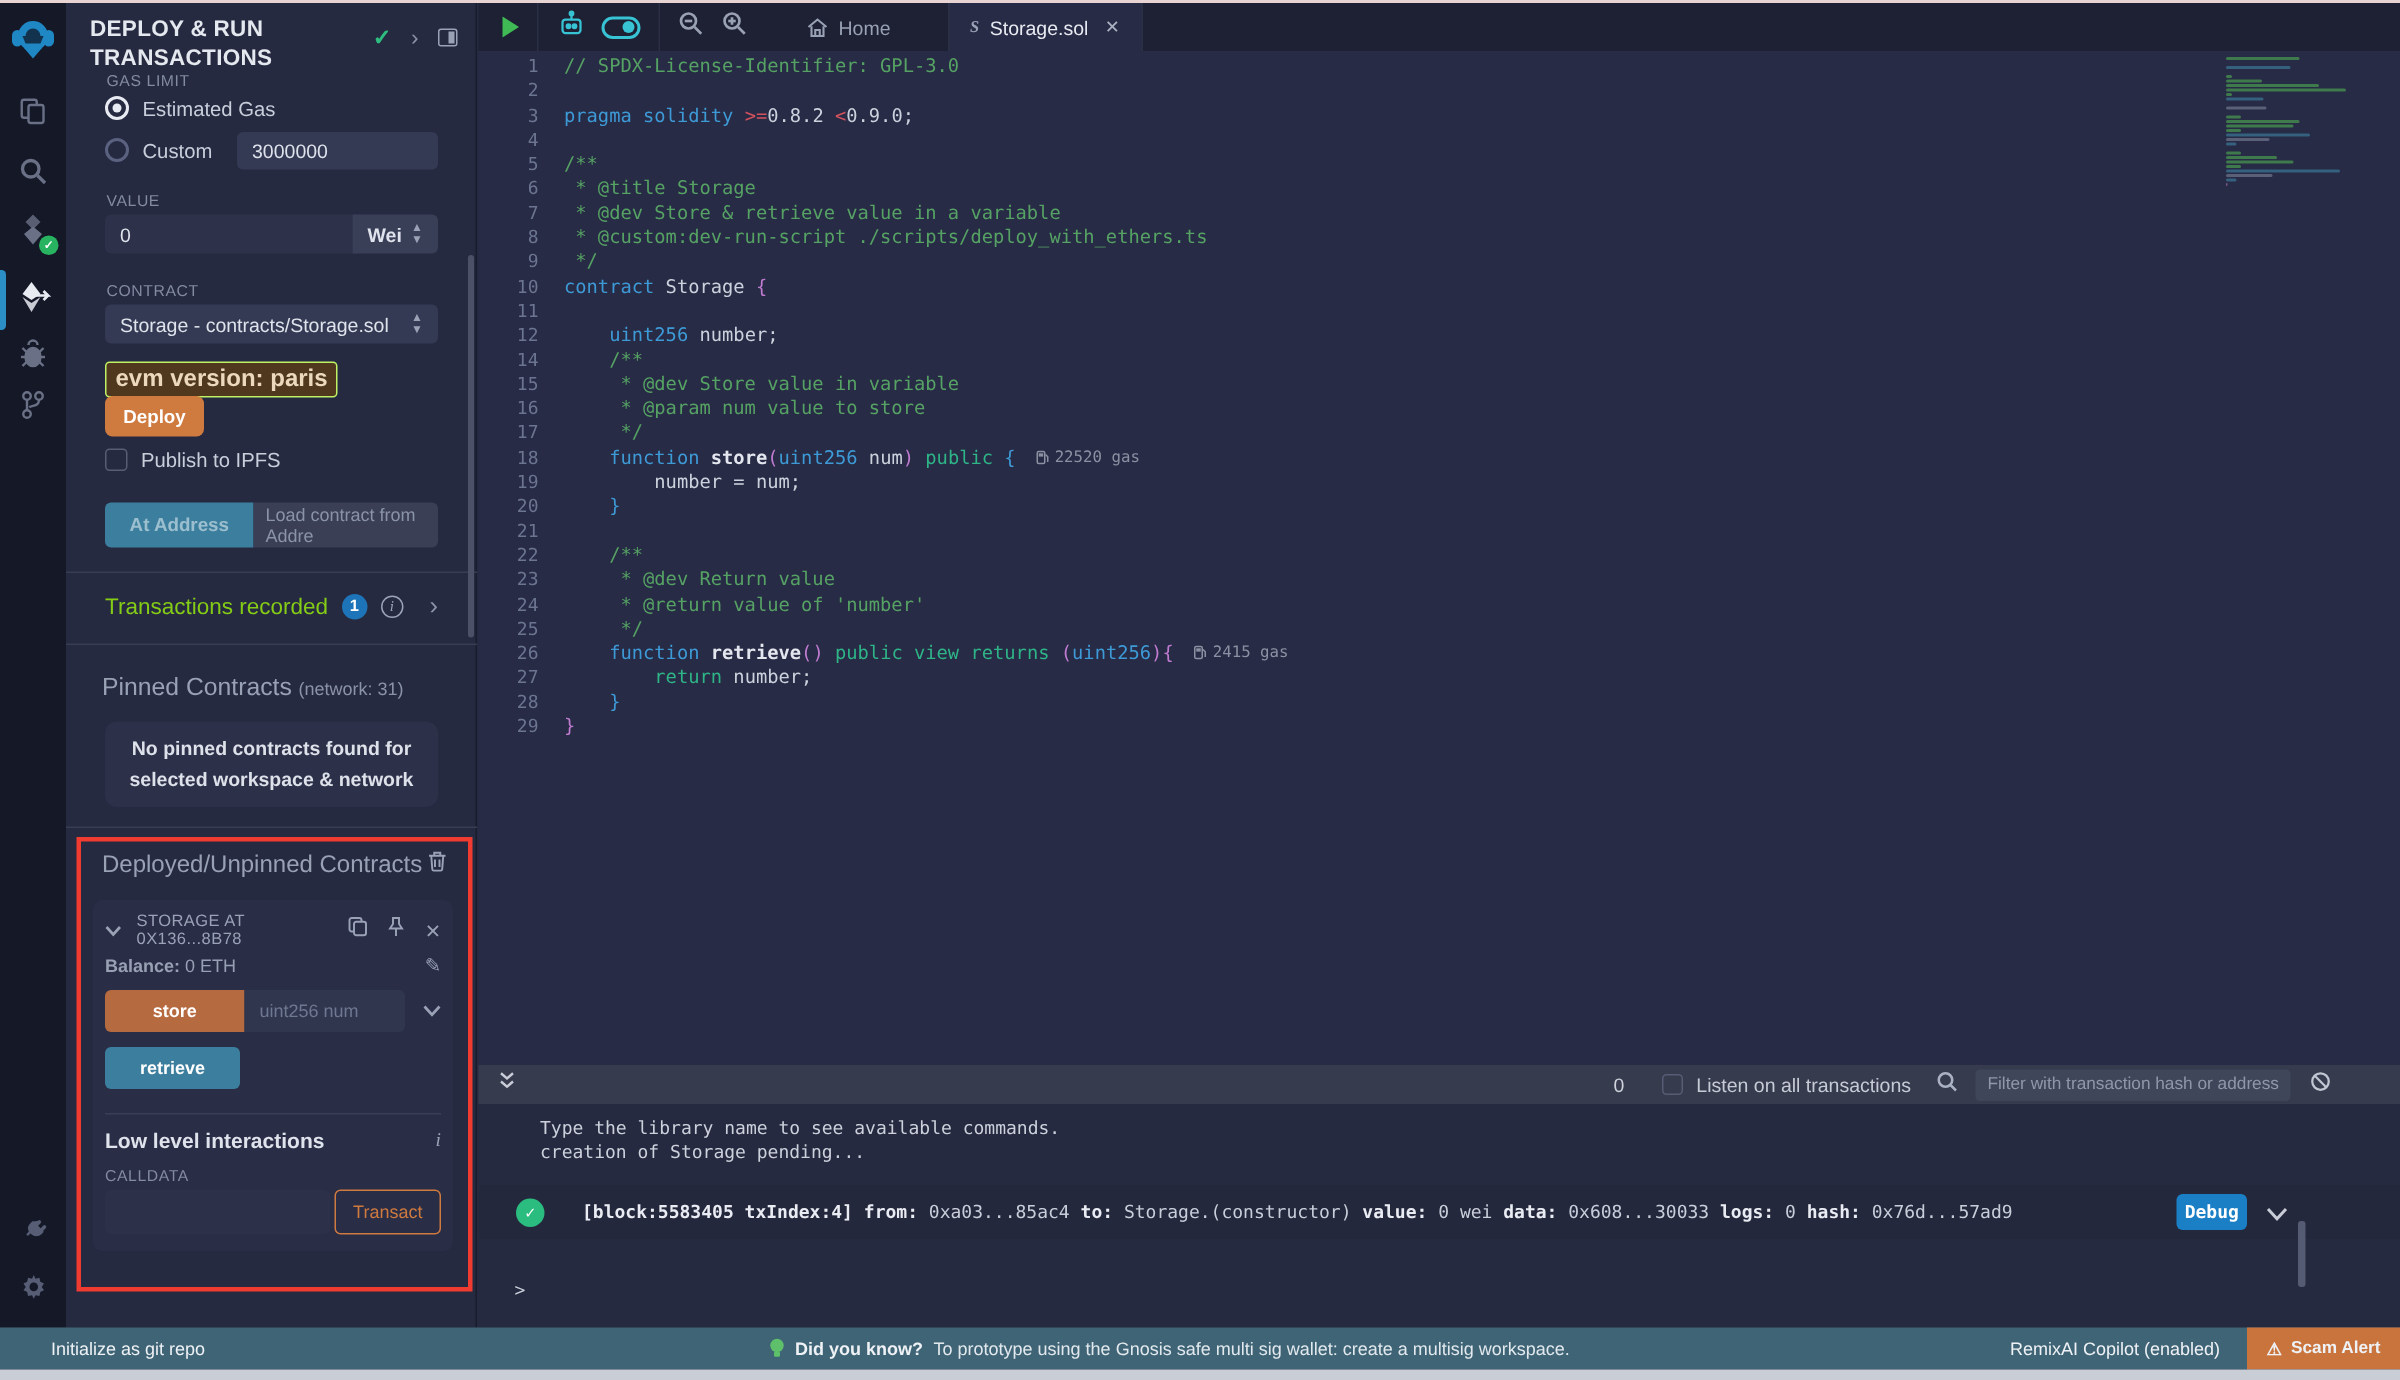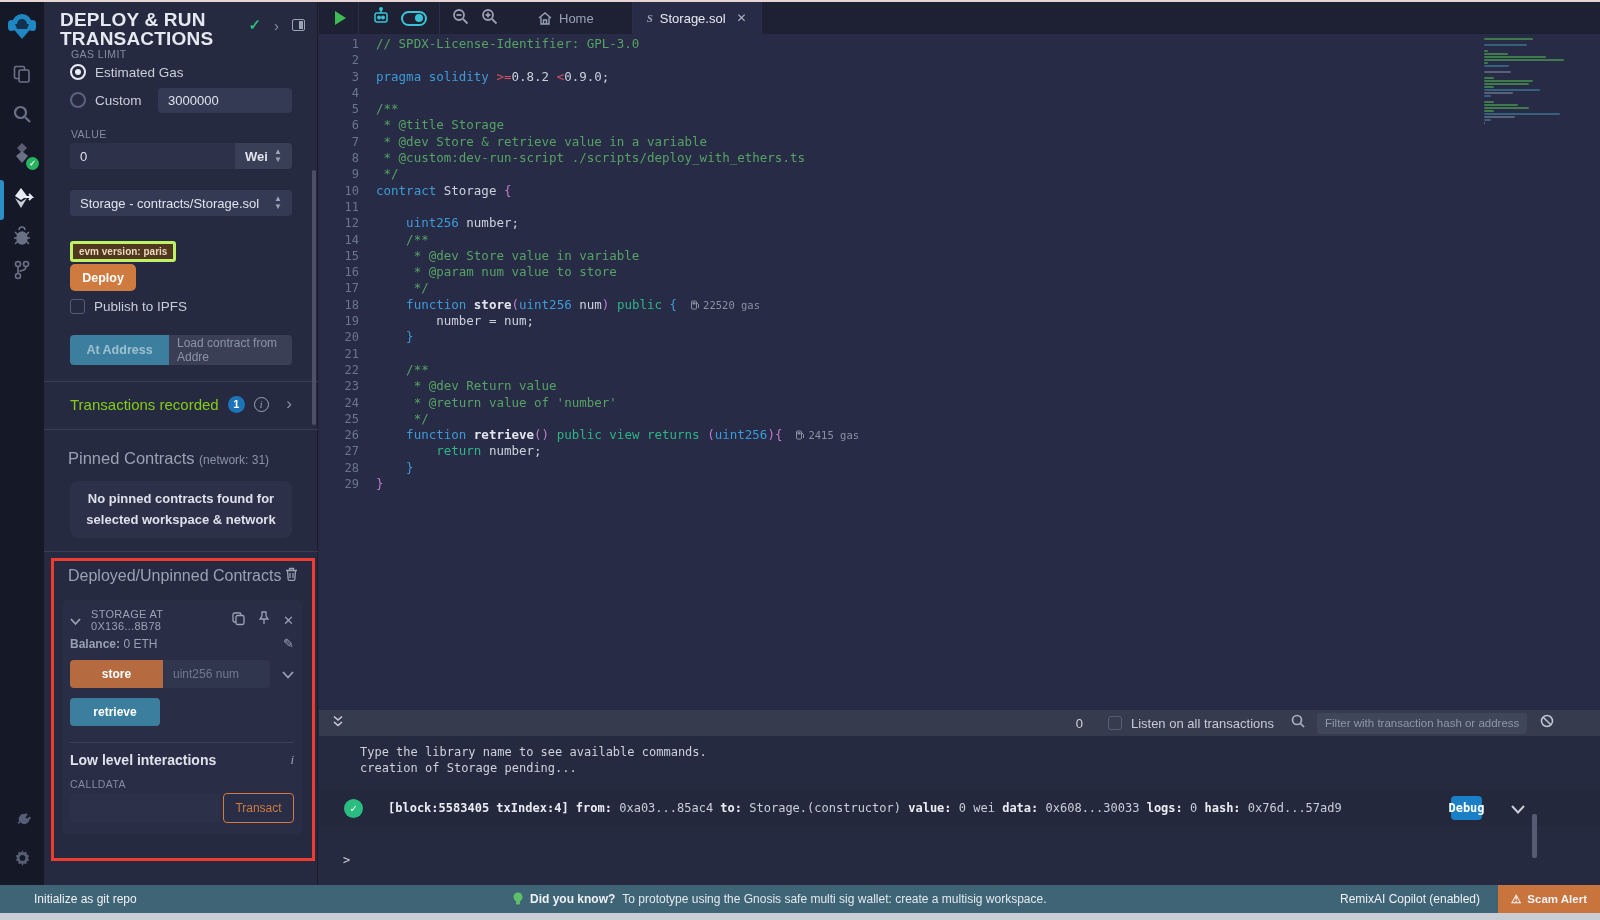--- a/index.html
+++ b/index.html
@@ -12,34 +12,34 @@
   .iconbar { position:absolute; left:0; top:2px; width:44px; height:883px; background:#151827; z-index:4; }
   .iconbar .logo { position:absolute; left:6px; top:8px; width:32px; height:32px; }
   .ib-icon { position:absolute; left:10px; width:24px; height:24px; color:#6a7186; display:flex; align-items:center; justify-content:center; }
   .ib-icon svg { display:block; }
   .active-strip { position:absolute; left:0; top:178px; width:4px; height:40px; background:#2b8fc6; border-radius:0 3px 3px 0; }
   .badge-check { position:absolute; right:-5px; bottom:-4px; width:13px; height:13px; border-radius:50%; background:#27b35f; color:#fff; font-size:8px; line-height:13px; text-align:center; font-weight:bold; }
 
   
   .sidepanel { position:absolute; left:44px; top:2px; width:274px; height:883px; background:#262a40; z-index:3; border-right:1px solid #191c2c; }
   .sp-abs { position:absolute; }
-  .sp-header { left:16px; top:8px; width:150px; font-size:19px; font-weight:bold; color:#e4e8ef; line-height:19px; letter-spacing:.2px; }
+  .sp-header { left:16px; top:8px; width:150px; font-size:15px; font-weight:bold; color:#e4e8ef; line-height:19px; letter-spacing:.2px; }
   .sp-hicons { right:12px; top:14px; display:flex; gap:13px; align-items:center; }
   .check-green { color:#2ebd7f; font-size:15px; font-weight:bold; }
   .chev { color:#8b93a8; font-size:15px; }
   .pinpanel { width:13px; height:12px; border:1.5px solid #9aa2b6; border-radius:2px; position:relative; }
   .pinpanel::after { content:""; position:absolute; right:1px; top:1px; bottom:1px; width:4px; background:#9aa2b6; }
   .lbl { font-size:10.5px; color:#828ba1; letter-spacing:.4px; }
   .radio { width:16px; height:16px; border-radius:50%; border:2px solid #5a6280; display:inline-block; position:relative; }
   .radio.sel { border-color:#e8ebf2; }
   .radio.sel::after { content:""; position:absolute; left:3px; top:3px; width:6px; height:6px; border-radius:50%; background:#e8ebf2; }
   .radlab { font-size:13.5px; color:#c9cedb; }
   .inp { background:#353a54; border-radius:4px; color:#dfe3ec; font-size:13px; display:flex; align-items:center; padding:0 10px; }
   .seltick { margin-left:auto; color:#9aa2b6; font-size:8px; line-height:8px; text-align:center; }
-  .evmbadge { display:inline-block; background:#50381f; border:3px solid #bef264; border-radius:3px; color:#ecd9bd; font-size:10px; font-weight:bold; padding:2px 6px; }
+  .evmbadge { display:inline-block; background:#50381f; border:1px solid #bef264; border-radius:3px; color:#ecd9bd; font-size:16px; font-weight:bold; padding:2px 6px; }
   .btn-orange { background:#cf7a3f; border-radius:5px; color:#fff; font-weight:bold; font-size:12.5px; display:flex; align-items:center; justify-content:center; }
   .checkbox { width:15px; height:15px; border:1.5px solid #565d74; border-radius:3px; background:transparent; display:inline-block; }
   .divider { position:absolute; left:0; width:274px; border-top:1px solid #383d52; }
   .secttitle { font-size:16px; color:#99a1b5; }
   .badge-num { width:17px; height:17px; border-radius:50%; background:#1d74b8; color:#fff; font-size:11px; line-height:17px; text-align:center; font-weight:bold; }
   .info-circ { width:15px; height:15px; border:1.2px solid #9aa3b8; border-radius:50%; color:#9aa3b8; font-size:10px; line-height:14px; text-align:center; font-style:italic; font-family:"Liberation Serif",serif; }
   .emptybox { background:#2c3049; border-radius:8px; color:#dde1ea; font-size:13px; font-weight:bold; text-align:center; line-height:1.55; display:flex; flex-direction:column; justify-content:center; }
   .card { background:#292d46; border-radius:6px; }
   .cicon { color:#9aa2b6; }
   .redbox { position:absolute; left:7px; top:556px; width:264px; height:303px; border:3px solid #f03b30; z-index:6; pointer-events:none; }
@@ -68,21 +68,21 @@
   .mmb { height:2px; border-radius:1px; }
 
   .termhead { position:absolute; left:0; top:708px; width:100%; height:26px; background:#363b4e; display:flex; align-items:center; z-index:2; }
   .termbody { position:absolute; left:0; top:734px; width:100%; height:149px; background:#262a40; font-family:"DejaVu Sans Mono",monospace; }
   .tline { color:#ccd1dc; font-size:12px; line-height:16px; }
   .filterinp { width:210px; height:21px; background:#40465a; border-radius:3px; color:#8f97a9; font-size:11.5px; display:flex; align-items:center; padding:0 8px; white-space:nowrap; overflow:hidden; }
   .txrow { position:absolute; left:0; top:54px; width:100%; height:36px; background:#24283c; display:flex; align-items:center; }
   .txcheck { width:19px; height:19px; border-radius:50%; background:#2bbd80; color:#fff; font-size:11px; font-weight:bold; text-align:center; line-height:19px; margin-left:25px; flex:none; }
   .txtext { margin-left:25px; font-size:12px; color:#c9cedb; white-space:nowrap; }
   .txtext b { color:#eaecf3; }
-  .btn-debug { position:absolute; left:1132px; width:31px; height:24px; background:#1a7fc4; border-radius:4px; color:#fff; font-weight:bold; font-size:12px; font-family:"DejaVu Sans Mono",monospace; display:flex; align-items:center; justify-content:center; }
+  .btn-debug { position:absolute; left:1132px; width:47px; height:24px; background:#1a7fc4; border-radius:4px; color:#fff; font-weight:bold; font-size:12px; font-family:"DejaVu Sans Mono",monospace; display:flex; align-items:center; justify-content:center; }
   .termscroll { position:absolute; right:63px; top:78px; width:5px; height:44px; background:#555b72; border-radius:2px; }
 
   
   .statusbar { position:absolute; left:0; top:885px; width:1600px; height:28px; background:#3f6475; z-index:10; display:flex; align-items:center; font-size:12px; color:#eef1f5; }
   .tipgroup { position:absolute; left:513px; display:flex; align-items:center; gap:7px; }
   .rightgroup { position:absolute; right:0; height:28px; display:flex; align-items:center; }
   .scambox { height:28px; background:#c9743c; display:flex; align-items:center; gap:6px; padding:0 13px; font-weight:bold; font-size:11.5px; }
   .bottomstrip { position:absolute; left:0; top:913px; width:1600px; height:7px; background:#c9ced6; z-index:10; }
 
   svg { overflow:visible; }
@@ -196,21 +196,21 @@
       <div class="inp" style="flex:1; background:#2d3149; border-radius:4px 0 0 4px">
         <span>0</span>
       </div>
       <div class="inp" style="width:57px; background:#3a3f58; border-radius:0 4px 4px 0; font-weight:bold">
         <span>Wei</span>
         <span class="seltick">▲<br>▼</span>
       </div>
     </div>
 
     <div class="sp-abs lbl" style="left:27px; top:186px">CONTRACT</div>
-    <div class="sp-abs inp" style="left:26px; top:188px; width:222px; height:26px">
+    <div class="sp-abs inp" style="left:26px; top:201px; width:222px; height:26px">
       <span style="white-space:nowrap; overflow:hidden">Storage - contracts/Storage.sol</span>
       <span class="seltick">▲<br>▼</span>
     </div>
 
     <div class="sp-abs evmbadge" style="left:26px; top:239px">evm version: paris</div>
 
     <div class="sp-abs btn-orange" style="left:26px; top:262px; width:66px; height:27px">Deploy</div>
 
     <div class="sp-abs" style="left:26px; top:297px; display:flex; align-items:center; gap:9px">
       <span class="checkbox"></span>

